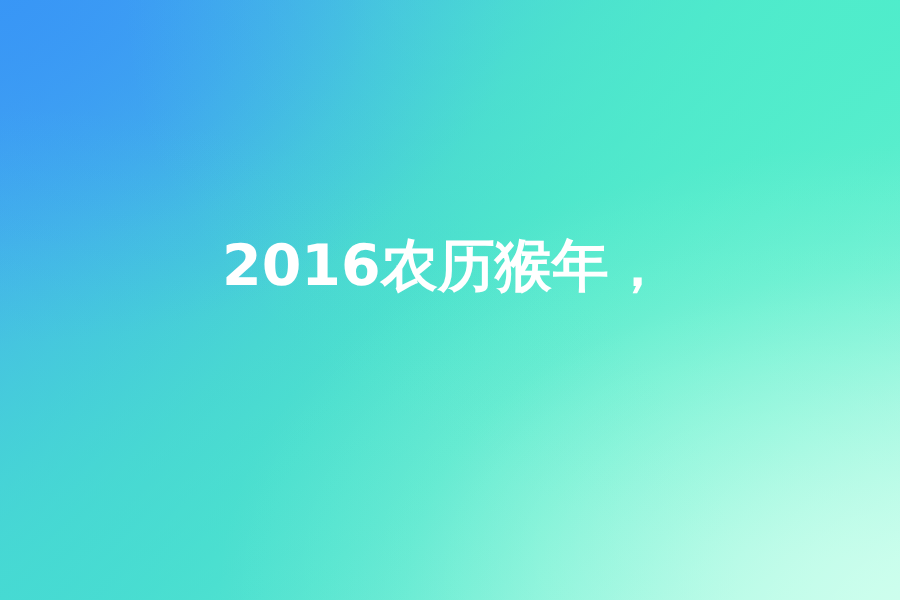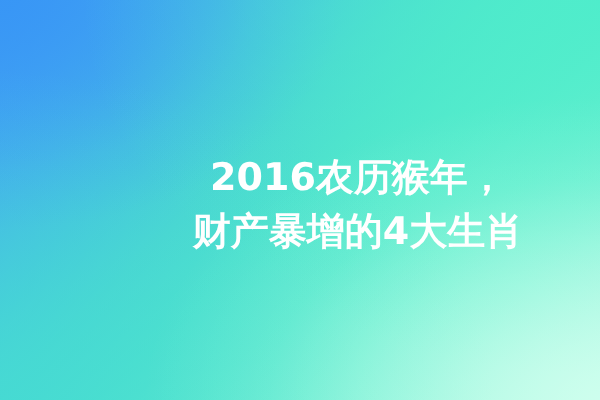--- a/index.html
+++ b/index.html
@@ -25,21 +25,20 @@
         #43a8f0 10%,
         #45b6e8 20%,
         #46c6dd 30%,
         #4ad6d2 40%,
         #4fe2cd 50%,
         #5aeacd 60%,
         #6df0d1 70%,
         #85f4d8 80%,
         #a2f7e0 90%,
         #bdfbe9 100%);
-    text-align: center;
   }
 
   
   #banner .wash-tr {
     position: absolute;
     inset: 0;
     background:
       radial-gradient(120% 130% at 100% 0%,
         rgba(78, 237, 203, 0.92) 0%,
         rgba(78, 237, 203, 0.55) 28%,
@@ -112,16 +111,15 @@
 
 <div id="banner">
 
   <div class="wash-tl"></div>
   <div class="wash-tr"></div>
   <div class="wash-bl"></div>
   <div class="wash-br"></div>
 
   <div id="title-block">
     <span class="title-line">2016农历猴年，</span>
-    <span class="title-line">财产暴增的4大生肖</span>
   </div>
 
 </div>
 
 </body></html>

